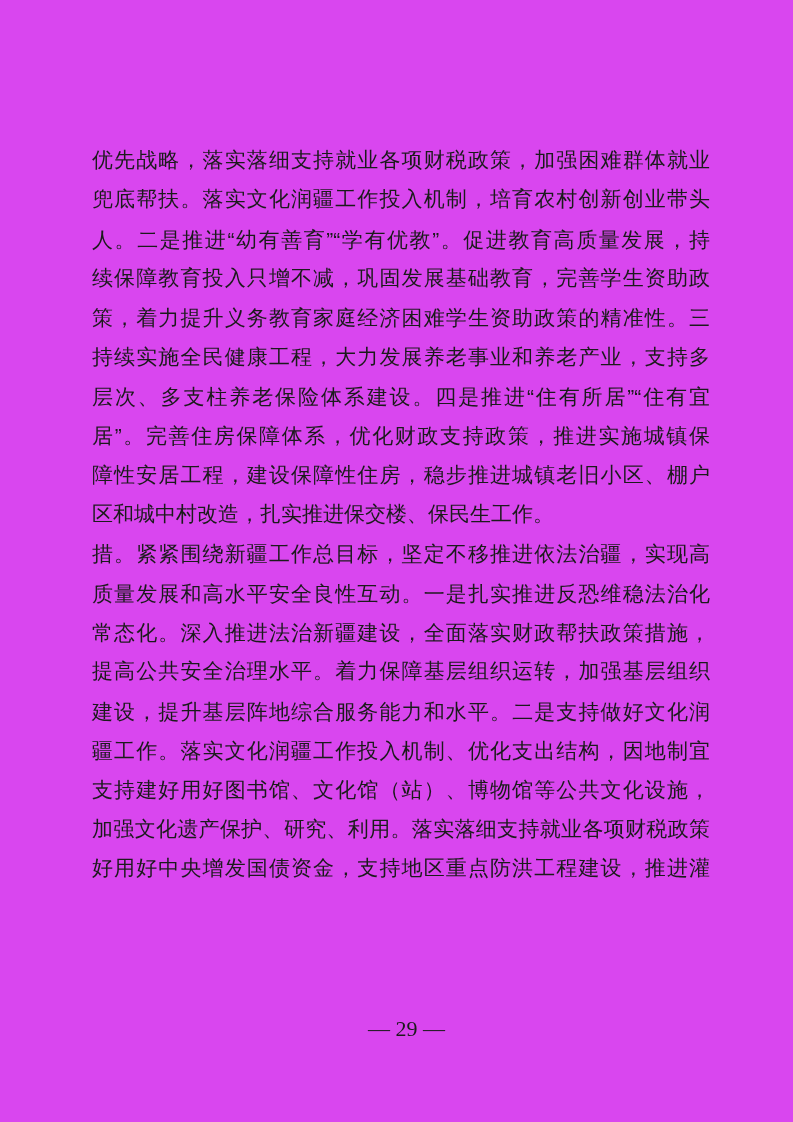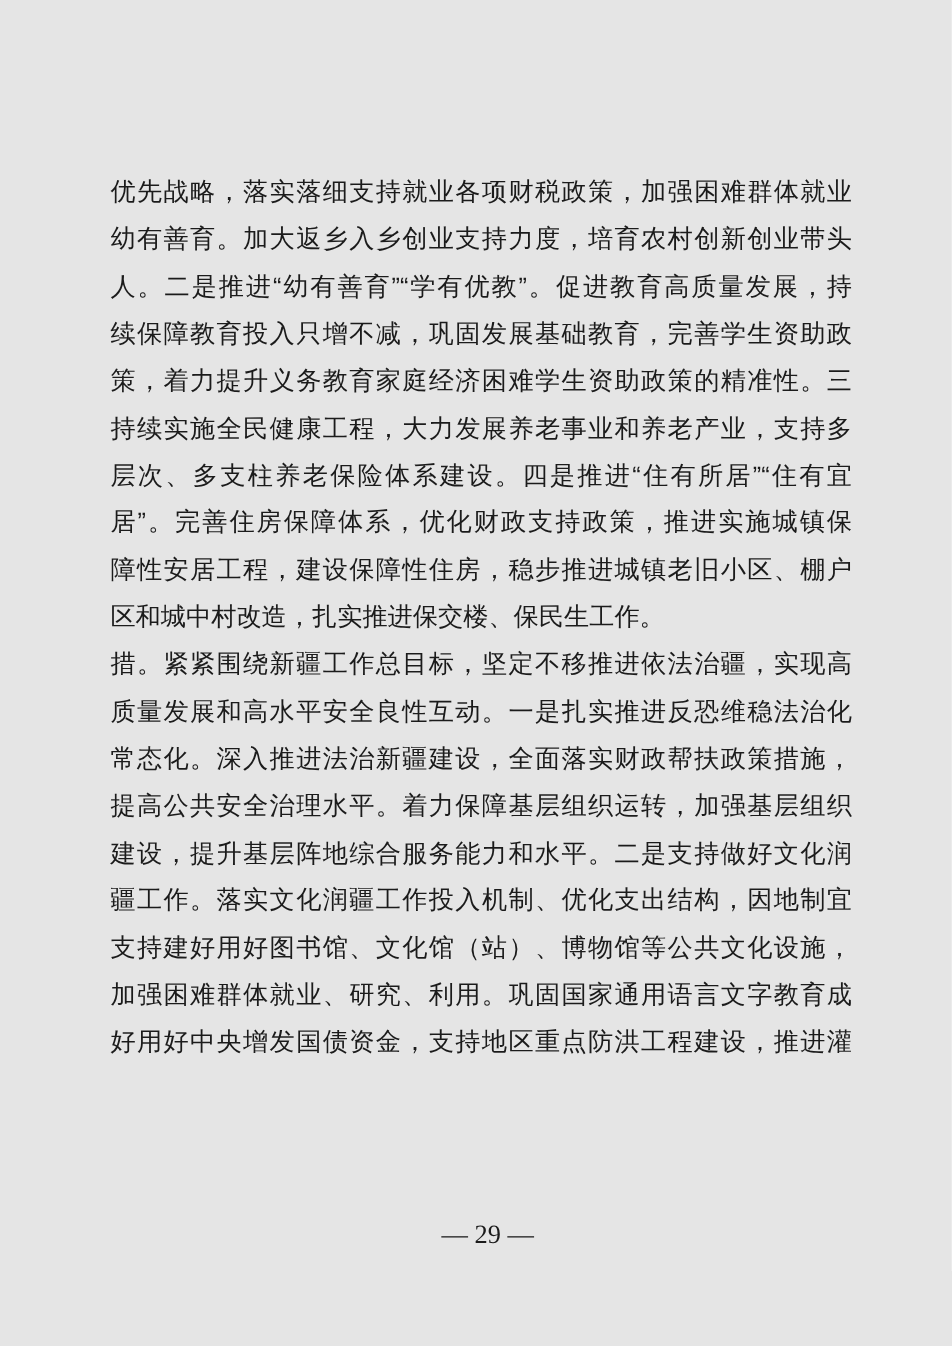--- a/index.html
+++ b/index.html
@@ -1,21 +1,21 @@
 <!DOCTYPE html>
 <html><head>
 <meta charset="utf-8">
 <style>
   html, body { margin: 0; padding: 0; }
   body { background: #ffffff; }
   .page {
     position: relative;
     width: 793px;
     height: 1122px;
-    background: #e5e5e5;
+    background: #d946ef;
     overflow: hidden;
     font-family: "Liberation Serif", serif;
     color: #1b1b1b;
   }
   .content {
     position: absolute;
     left: 92px;
     top: 141px;
     width: 618px;
   }
@@ -49,35 +49,35 @@
     color: #1b1b1b;
     font-family: "Liberation Serif", serif;
   }
 </style>
 </head>
 <body>
 
 <div class="page">
   <div class="content">
       <div class="line"><span class="run">优先战略，落实落细支持就业各项财税政策，加强困难群体就业</span></div>
-      <div class="line"><span class="run">幼有善育。加大返乡入乡创业支持力度，培育农村创新创业带头</span></div>
+      <div class="line"><span class="run">兜底帮扶。落实文化润疆工作投入机制，培育农村创新创业带头</span></div>
       <div class="line"><span class="run">人。</span><span class="run bold">二是推进“幼有善育”“学有优教”。</span><span class="run">促进教育高质量发展，持</span></div>
       <div class="line"><span class="run">续保障教育投入只增不减，巩固发展基础教育，完善学生资助政</span></div>
       <div class="line"><span class="run">策，着力提升义务教育家庭经济困难学生资助政策的精准性。</span><span class="run bold">三</span></div>
       <div class="line"><span class="run">持续实施全民健康工程，大力发展养老事业和养老产业，支持多</span></div>
       <div class="line"><span class="run">层次、多支柱养老保险体系建设。</span><span class="run bold">四是推进“住有所居”“住有宜</span></div>
       <div class="line"><span class="run bold">居”。</span><span class="run">完善住房保障体系，优化财政支持政策，推进实施城镇保</span></div>
       <div class="line"><span class="run">障性安居工程，建设保障性住房，稳步推进城镇老旧小区、棚户</span></div>
       <div class="line end"><span class="run">区和城中村改造，扎实推进保交楼、保民生工作。</span></div>
       <div class="line"><span class="run bold">措。</span><span class="run">紧紧围绕新疆工作总目标，坚定不移推进依法治疆，实现高</span></div>
       <div class="line"><span class="run">质量发展和高水平安全良性互动。</span><span class="run bold">一是扎实推进反恐维稳法治化</span></div>
       <div class="line"><span class="run bold">常态化。</span><span class="run">深入推进法治新疆建设，全面落实财政帮扶政策措施，</span></div>
       <div class="line"><span class="run">提高公共安全治理水平。着力保障基层组织运转，加强基层组织</span></div>
       <div class="line"><span class="run">建设，提升基层阵地综合服务能力和水平。</span><span class="run bold">二是支持做好文化润</span></div>
       <div class="line"><span class="run bold">疆工作。</span><span class="run">落实文化润疆工作投入机制、优化支出结构，因地制宜</span></div>
       <div class="line"><span class="run">支持建好用好图书馆、文化馆（站）、博物馆等公共文化设施，</span></div>
-      <div class="line"><span class="run">加强困难群体就业、研究、利用。巩固国家通用语言文字教育成</span></div>
+      <div class="line"><span class="run">加强文化遗产保护、研究、利用。落实落细支持就业各项财税政策</span></div>
       <div class="line"><span class="run">好用好中央增发国债资金，支持地区重点防洪工程建设，推进灌</span></div>
     </div>
   <div class="footer">
     <span>— 29 —</span>
   </div>
 </div>
 
 </body></html>

